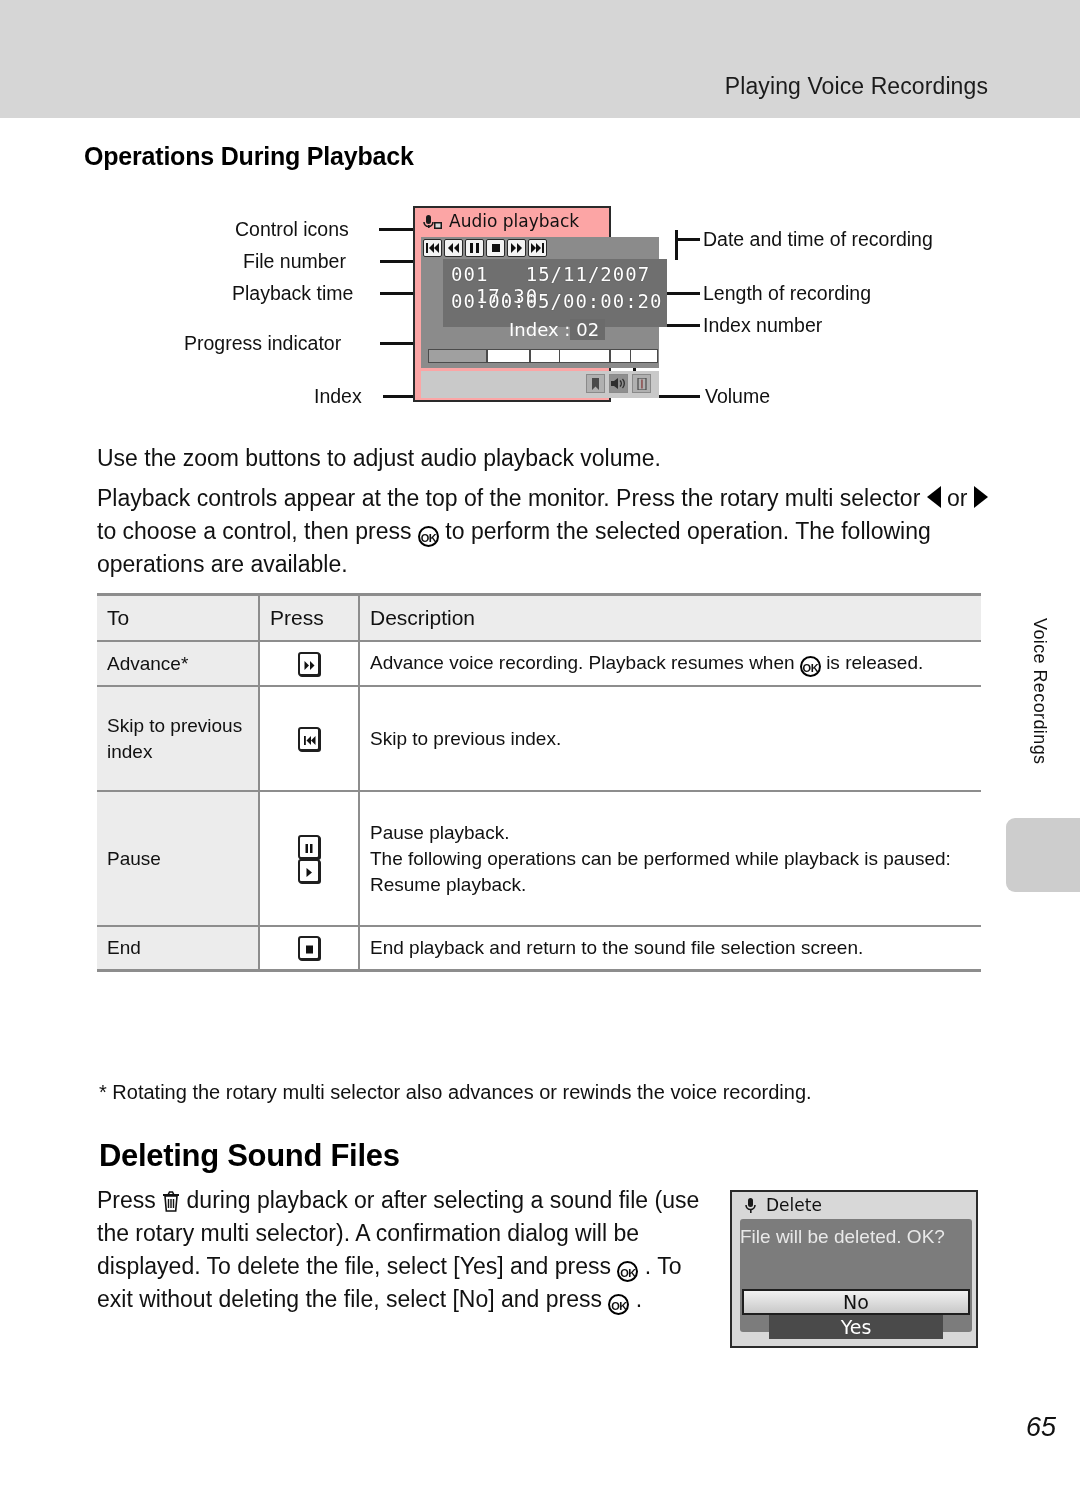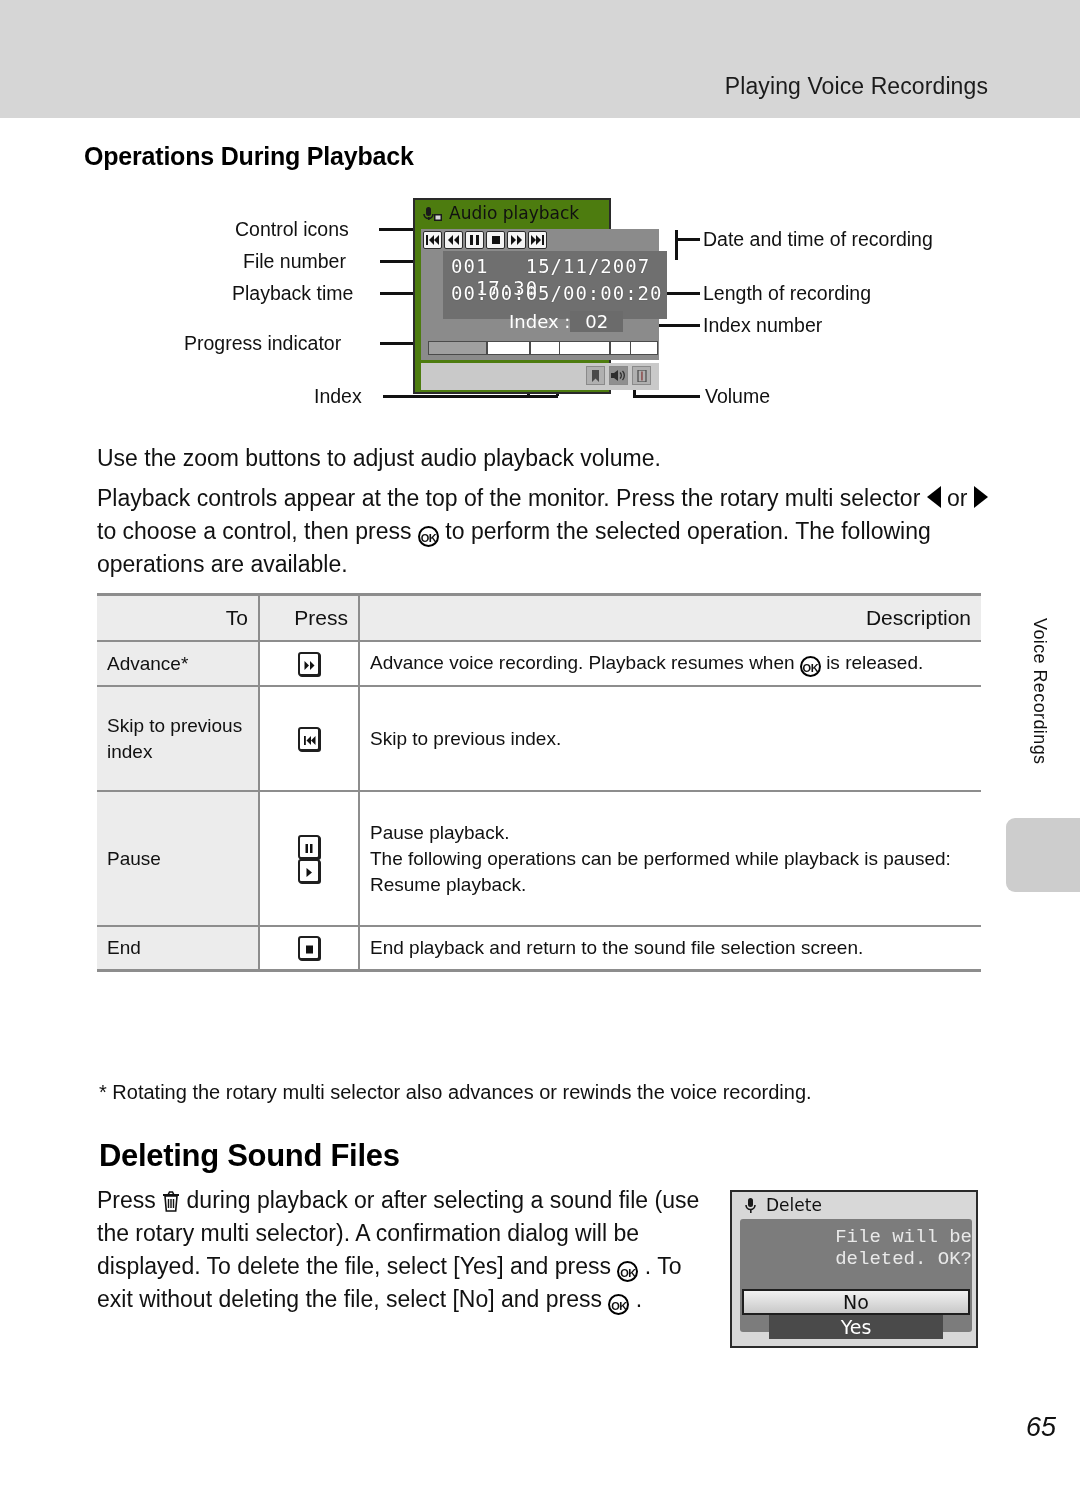--- a/index.html
+++ b/index.html
@@ -37,23 +37,23 @@
     position: absolute; font-size: 19.5px; color: #111; white-space: nowrap;
   }
   .callout-label.right { text-align: left; }
   .leader {
     position: absolute; background: #111; height: 3px;
   }
   .leader-v { position: absolute; background: #111; width: 3px; }
 
   
   .monitor {
-    position: absolute; left: 318px; top: 8px;
+    position: absolute; left: 318px; top: 16px;
     width: 198px; height: 196px;
-    background: #4d7c0f;
+    background: #fca5a5;
     border: 2px solid #2a2a2a;
   }
   .mon-title {
     position: absolute; left: 8px; top: 3px;
     font-size: 17px; color: #111; font-family: "DejaVu Sans", sans-serif;
   }
   .mic-glyph {
     position: absolute; left: 8px; top: 6px; width: 20px; height: 18px;
   }
   .mon-body {
@@ -80,21 +80,21 @@
     font-family: "DejaVu Sans Mono", monospace;
     text-shadow: 0 0 1px rgba(0,0,0,.6);
   }
   .mon-line.l1 { top: 26px; }
   .mon-line.l2 { top: 53px; }
   .mon-index {
     position: absolute; left: 88px; top: 82px;
     color: #ffffff; font-size: 18px;
     font-family: "DejaVu Sans", sans-serif;
   }
-  .mon-index .idxnum { background: #6b6b6b; padding: 0 15px; text-align: center; }
+  .mon-index .idxnum { background: #6b6b6b; padding: 0 6px; text-align: center; }
 
   .progress-wrap {
     position: absolute; left: 7px; top: 112px; width: 230px; height: 14px;
     background: #ffffff; border: 1.5px solid #4b4b4b;
   }
   .progress-fill {
     position: absolute; left: 0; top: 0; height: 100%;
     background: #a0a0a0;
   }
   .progress-tick {
@@ -138,21 +138,21 @@
   .op-table {
     position: absolute; left: 97px; top: 593px; width: 884px;
     border-collapse: collapse; font-size: 19px; color: #111;
   }
   .op-table th, .op-table td {
     border-top: 2px solid #8d8d8d; border-bottom: 2px solid #8d8d8d;
     padding: 8px 10px; vertical-align: middle; line-height: 26px;
   }
   .op-table thead th {
     background: #ececec; font-weight: normal; font-size: 21px;
-    border-top: 3px solid #8d8d8d; padding: 9px 10px; text-align: right;
+    border-top: 3px solid #8d8d8d; padding: 9px 10px; text-align: left;
   }
   .op-table tbody tr td:first-child { background: #ececec; }
   .col-to { width: 162px; text-align: left; }
   .col-press { width: 100px; text-align: center; border-left: 2px solid #8d8d8d; border-right: 2px solid #8d8d8d; }
   .col-desc { text-align: left; }
   .op-table tbody tr:last-child td { border-bottom: 3px solid #8d8d8d; }
 
   .kbtn {
     display: inline-block; width: 22px; height: 24px;
     border: 2px solid #1f1f1f; border-radius: 3px; background: #fff;
@@ -190,22 +190,22 @@
   }
   .del-mic {
     position: absolute; left: 12px; top: 5px; width: 14px; height: 18px;
   }
   .del-body {
     position: absolute; left: 8px; top: 27px; width: 232px; height: 113px;
     background: #7c7c7c; border-radius: 3px;
   }
   .del-msg {
     position: absolute; left: 0; top: 7px; width: 100%;
-    text-align: right; color: #e9e9e9; font-size: 19px;
-    font-family: Liberation Mono, monospace;
+    text-align: left; color: #e9e9e9; font-size: 19px;
+    font-family: Liberation Sans, sans-serif;
   }
   .del-no {
     position: absolute; left: 2px; top: 70px; width: 228px; height: 26px;
     background: linear-gradient(#f2f2f2, #c8c8c8);
     border: 2px solid #1e1e1e;
     text-align: center; font-size: 19px; color: #111; line-height: 22px;
     font-family: "DejaVu Sans", sans-serif;
   }
   .del-yes {
     position: absolute; left: 29px; top: 96px; width: 174px; height: 24px;

